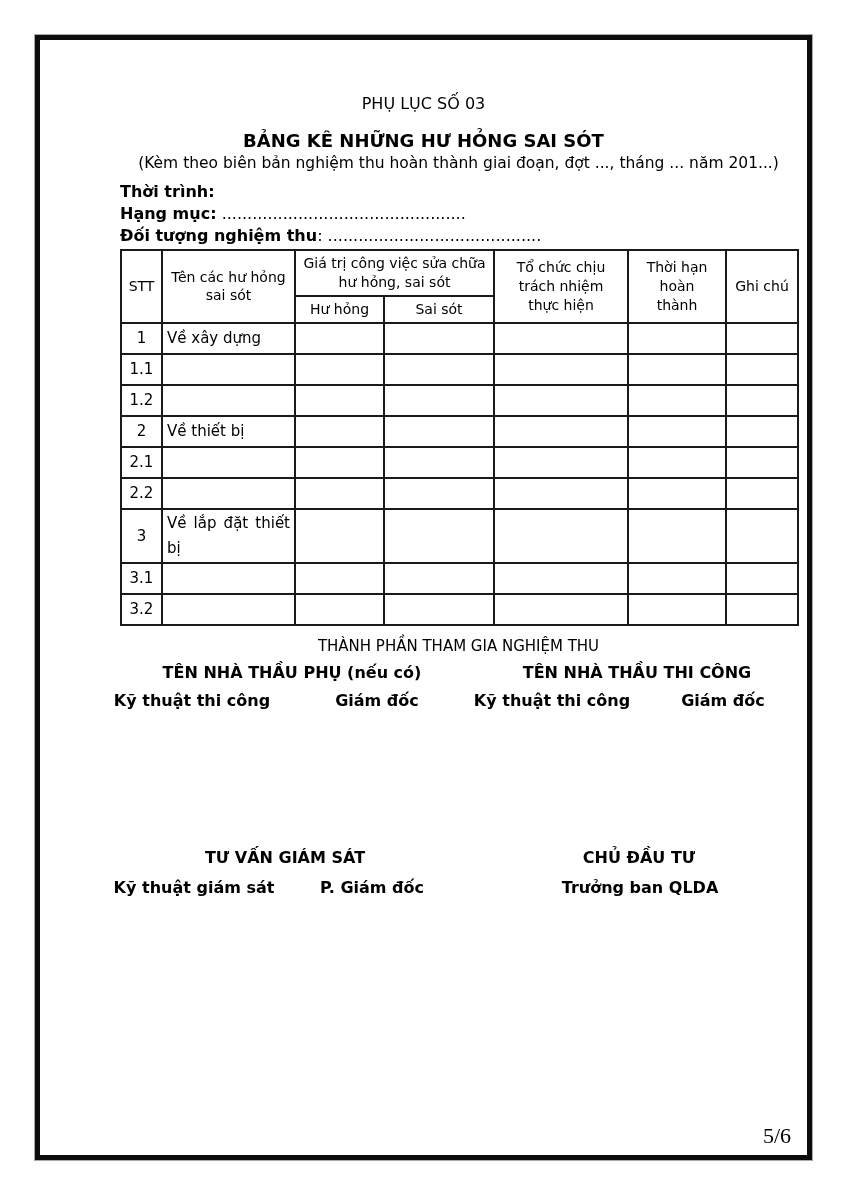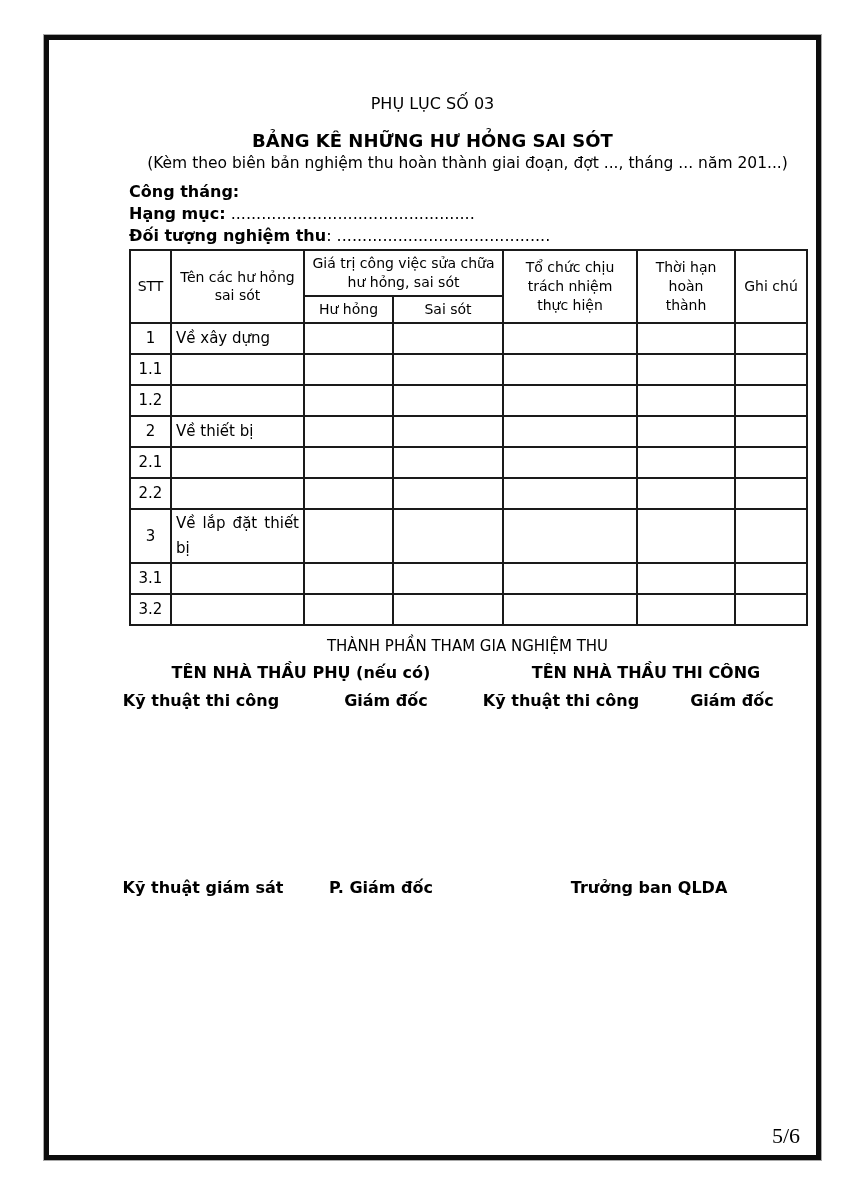--- a/index.html
+++ b/index.html
@@ -5,21 +5,21 @@
   html,body { margin:0; padding:0; }
   body {
     width:848px; height:1200px;
     background:#ffffff;
     font-family:"DejaVu Sans","Liberation Sans",sans-serif;
     color:#000;
     position:relative;
     overflow:hidden;
   }
   .page {
-    position:absolute; left:44px; top:35px;
+    position:absolute; left:35px; top:35px;
     width:767px; height:1115px;
     border:5px solid #0d0d0d;
     box-shadow:0 0 0 1px #a8a8a8;
     background:#fff;
   }
   .content { position:relative; width:100%; height:100%; padding-top:53px; box-sizing:border-box; }
 
   
   .col { margin-left:80px; width:677px; }
 
@@ -76,21 +76,21 @@
 
 <div class="page">
   <div class="content">
 
     <div class="appendix">PHỤ LỤC SỐ 03</div>
     <div class="doc-title">BẢNG KÊ NHỮNG HƯ HỎNG SAI SÓT</div>
     <div class="col subtitle">(Kèm theo biên bản nghiệm thu hoàn thành giai đoạn, đợt ..., tháng ... năm 201...)</div>
 
     <div class="fields col">
       <div class="field">
-        <span class="fl">Công tháng:</span><span class="fv"></span>
+        <span class="fl">Thời trình:</span><span class="fv"></span>
       </div>
       <div class="field">
         <span class="fl">Hạng mục:</span><span class="fv"> ................................................</span>
       </div>
       <div class="field">
         <span class="fl">Đối tượng nghiệm thu</span><span class="fv">: ..........................................</span>
       </div>
     </div>
 
     <table class="damage">
@@ -208,20 +208,24 @@
       <span class="sig-item" style="left:172px">TÊN NHÀ THẦU PHỤ (nếu có)</span>
       <span class="sig-item" style="left:517px">TÊN NHÀ THẦU THI CÔNG</span>
     </div>
     <div class="sig-row r-g1roles">
       <span class="sig-item" style="left:72px">Kỹ thuật thi công</span>
       <span class="sig-item" style="left:257px">Giám đốc</span>
       <span class="sig-item" style="left:432px">Kỹ thuật thi công</span>
       <span class="sig-item" style="left:603px">Giám đốc</span>
     </div>
 
+    <div class="sig-row r-g2titles">
+      <span class="sig-item" style="left:165px">TƯ VẤN GIÁM SÁT</span>
+      <span class="sig-item" style="left:519px">CHỦ ĐẦU TƯ</span>
+    </div>
     <div class="sig-row r-g2roles">
       <span class="sig-item" style="left:74px">Kỹ thuật giám sát</span>
       <span class="sig-item" style="left:252px">P. Giám đốc</span>
       <span class="sig-item" style="left:520px">Trưởng ban QLDA</span>
     </div>
 
     <div class="page-num">5/6</div>
   </div>
 </div>
 

